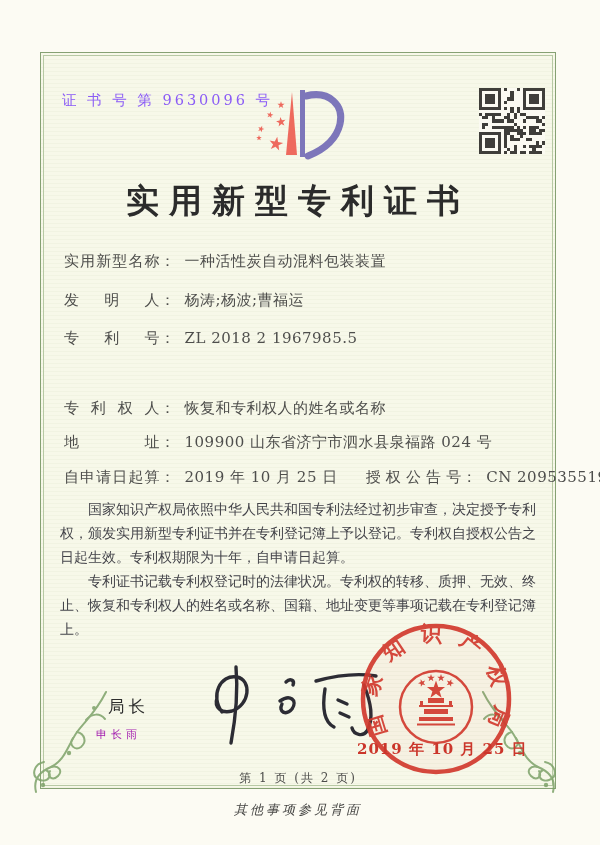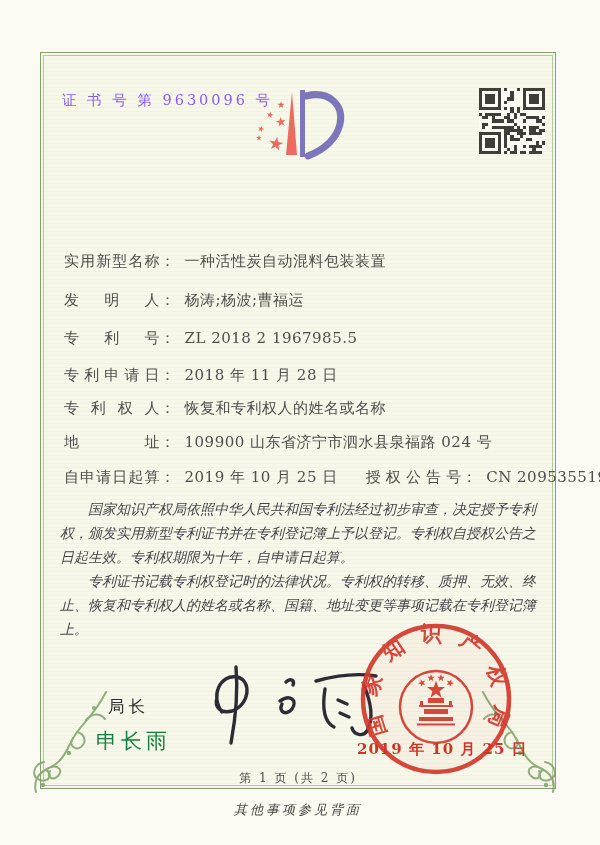--- a/index.html
+++ b/index.html
@@ -47,31 +47,31 @@
   .flabel {
     display:inline-block; width:96px;
     text-align:justify; text-align-last:justify; vertical-align:top;
   }
   .fcolon { display:inline-block; }
   .fvalue { margin-left:9px; }
   .grant-label { margin-left:28px; }
 
   .body-text {
     position:absolute; left:60px; top:497px; width:482px;
-    font-size:14px; line-height:1.72; color:#44444a; font-style:italic;
+    font-size:14px; line-height:1.72; color:#44444a; 
   }
   .body-text p { text-indent:2em; }
 
   .director-title {
     position:absolute; left:96px; top:696px;
     font-size:16.5px; letter-spacing:4px; color:#2e2e2e;margin-left:12px;
   }
   .director-name {
     position:absolute; left:96px; top:727px;
-    font-size:21px; letter-spacing:4px; color:#15803d;
+    font-size:11px; letter-spacing:4px; color:#a21caf;
   }
   .signature { position:absolute; left:190px; top:656px; z-index:3; }
 
   .seal { position:absolute; left:356px; top:619px; z-index:4; opacity:.92; }
   .seal-ring {
     font-size:21px; letter-spacing:16px; fill:#d23a2e;
     font-family:"DejaVu Serif",serif; font-weight:700;
   }
   .seal-date {
     position:absolute; left:357px; top:740px; z-index:5;
@@ -236,32 +236,30 @@
         <rect x="11" y="20" width="1" height="1"></rect>
         <rect x="13" y="20" width="1" height="1"></rect>
         <rect x="14" y="20" width="1" height="1"></rect>
         <rect x="16" y="20" width="1" height="1"></rect>
         <rect x="17" y="20" width="1" height="1"></rect>
         <rect x="18" y="20" width="1" height="1"></rect>
         <rect x="19" y="20" width="1" height="1"></rect>
       </g>
   </svg>
 
+  <h1 class="title">实用新型专利证书</h1>
 
   <div class="frow" style="top:252px">
     <span class="flabel">实用新型名称</span><span class="fcolon">：</span><span class="fvalue">一种活性炭自动混料包装装置</span>
   </div>
   <div class="frow" style="top:291px">
     <span class="flabel">发明人</span><span class="fcolon">：</span><span class="fvalue">杨涛;杨波;曹福运</span>
   </div>
   <div class="frow" style="top:329px">
     <span class="flabel">专利号</span><span class="fcolon">：</span><span class="fvalue">ZL 2018 2 1967985.5</span>
-  </div>
-  <div class="frow" style="top:366px">
-    <span class="flabel">专利申请日</span><span class="fcolon">：</span><span class="fvalue">2018 年 11 月 28 日</span>
   </div>
   <div class="frow" style="top:399px">
     <span class="flabel">专利权人</span><span class="fcolon">：</span><span class="fvalue">恢复和专利权人的姓名或名称</span>
   </div>
   <div class="frow" style="top:433px">
     <span class="flabel">地址</span><span class="fcolon">：</span><span class="fvalue">109900 山东省济宁市泗水县泉福路 024 号</span>
   </div>
   <div class="frow" style="top:468px">
     <span class="flabel">自申请日起算</span><span class="fcolon">：</span><span class="fvalue">2019 年 10 月 25 日</span><span class="flabel grant-label">授权公告号</span><span class="fcolon">：</span><span class="fvalue">CN 209535519 U</span>
   </div>

